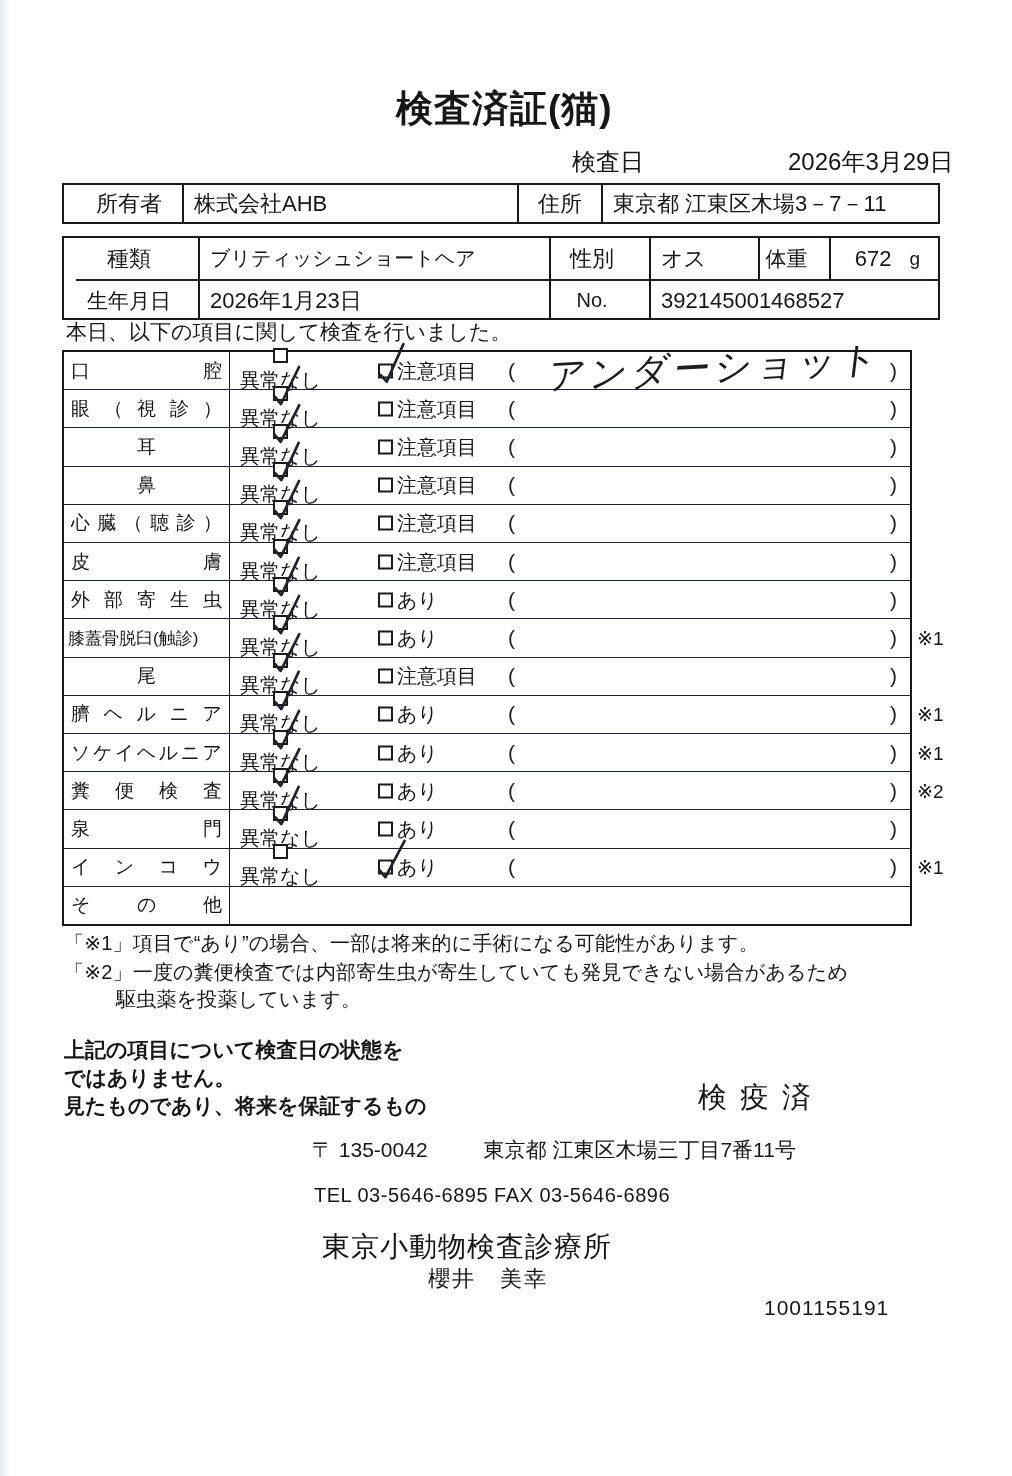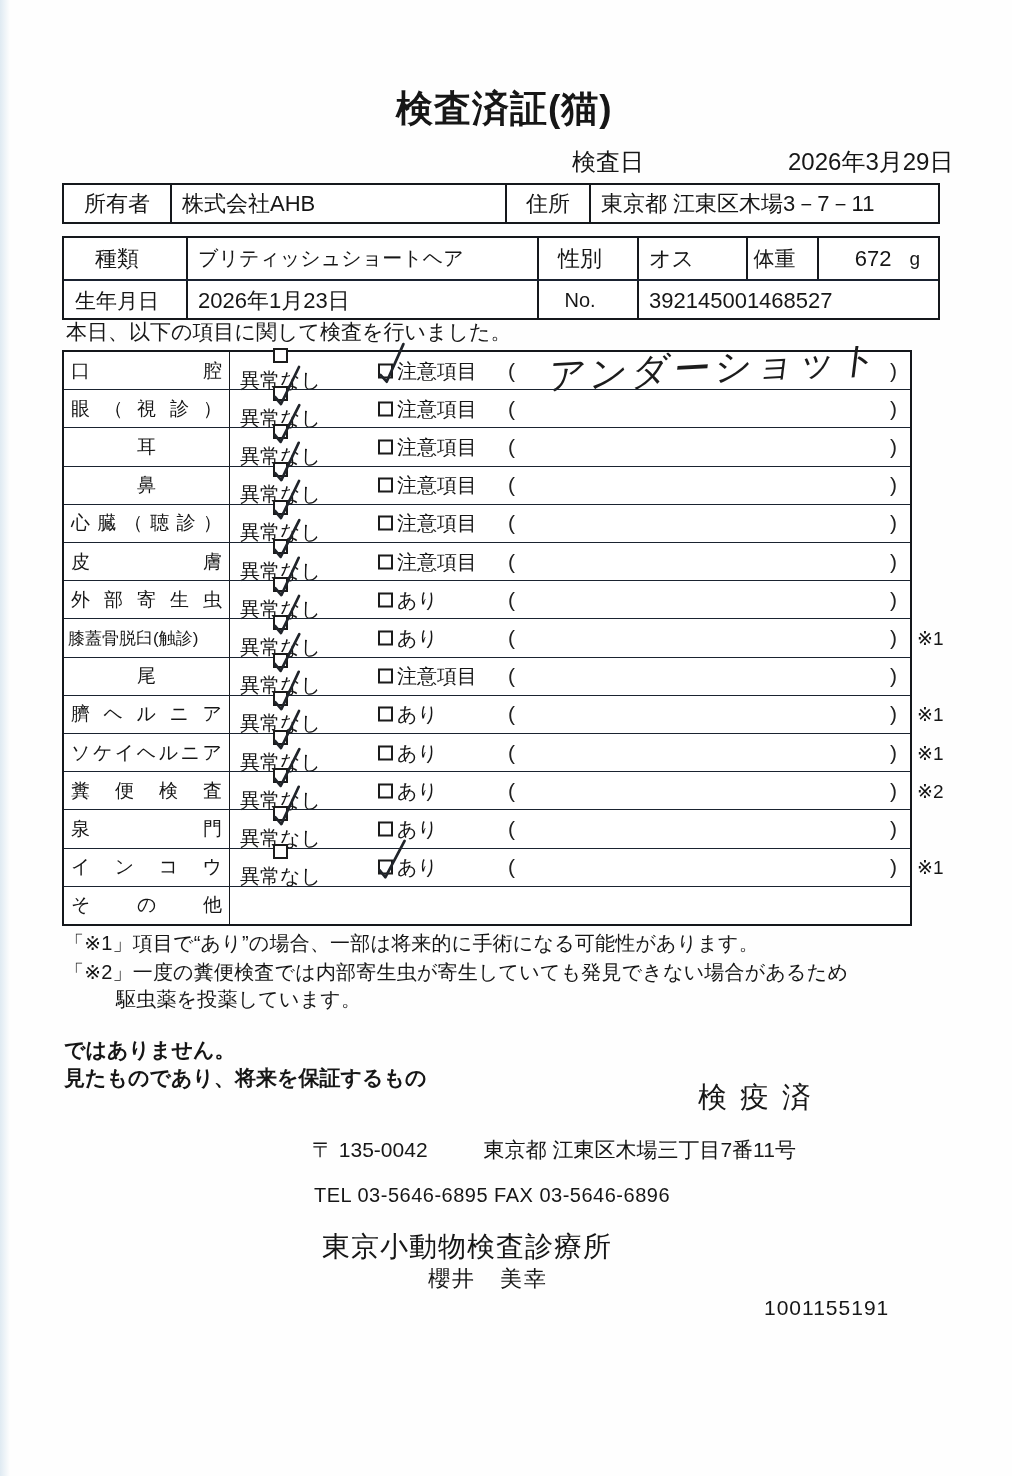--- a/index.html
+++ b/index.html
@@ -11,21 +11,21 @@
   .abs{position:absolute;}
   
   .scan-edge{left:0;top:0;width:10px;height:1476px;background:linear-gradient(90deg,#dfeaf2,rgba(255,255,255,0));}
 
   .doc-title{left:396px;top:84px;font-size:37px;font-weight:bold;letter-spacing:1px;}
   .examdate-label{left:572px;top:146px;font-size:24px;}
   .examdate-value{left:788px;top:146px;font-size:24px;}
 
   
   .tbl{border:2px solid #15181c;box-sizing:border-box;background:#fff;}
-  .trow{display:flex;box-sizing:border-box;}
+  .trow{display:flex;box-sizing:border-box;margin-left:12px;}
   .tcell{box-sizing:border-box;display:flex;align-items:center;font-size:22px;padding:0 10px;overflow:hidden;white-space:nowrap;}
   .tcell.lbl{justify-content:center;padding:0 4px;}
   .vline{border-left:2px solid #15181c;}
   .hline{border-top:2px solid #1a2230;}
 
   #owner-table{left:62px;top:183px;width:878px;height:41px;}
   #info-table{left:62px;top:236px;width:878px;height:84px;}
   #info-table .trow{height:41px;gap:16px;}
   .weight-cell{justify-content:flex-end;gap:18px;padding-right:18px;}
 
@@ -438,20 +438,21 @@
       </div>
       <div class="chk-content"></div>
     </div>
   </div>
 
 <div class="abs footnote" id="footnote-1">「※1」項目で“あり”の場合、一部は将来的に手術になる可能性があります。</div>
 <div class="abs footnote" id="footnote-2">「※2」一度の糞便検査では内部寄生虫が寄生していても発見できない場合があるため</div>
 <div class="abs footnote" id="footnote-3">駆虫薬を投薬しています。</div>
 
 <div class="abs" id="disclaimer">
+  <div>上記の項目について検査日の状態を</div>
   <div>ではありません。</div>
   <div>見たものであり、将来を保証するもの</div>
 </div>
 
 <div class="abs" id="quarantine">検疫済</div>
 
 <div class="abs" id="postal-line">
   <span>〒 135-0042</span>
   <span>東京都 江東区木場三丁目7番11号</span>
 </div>

